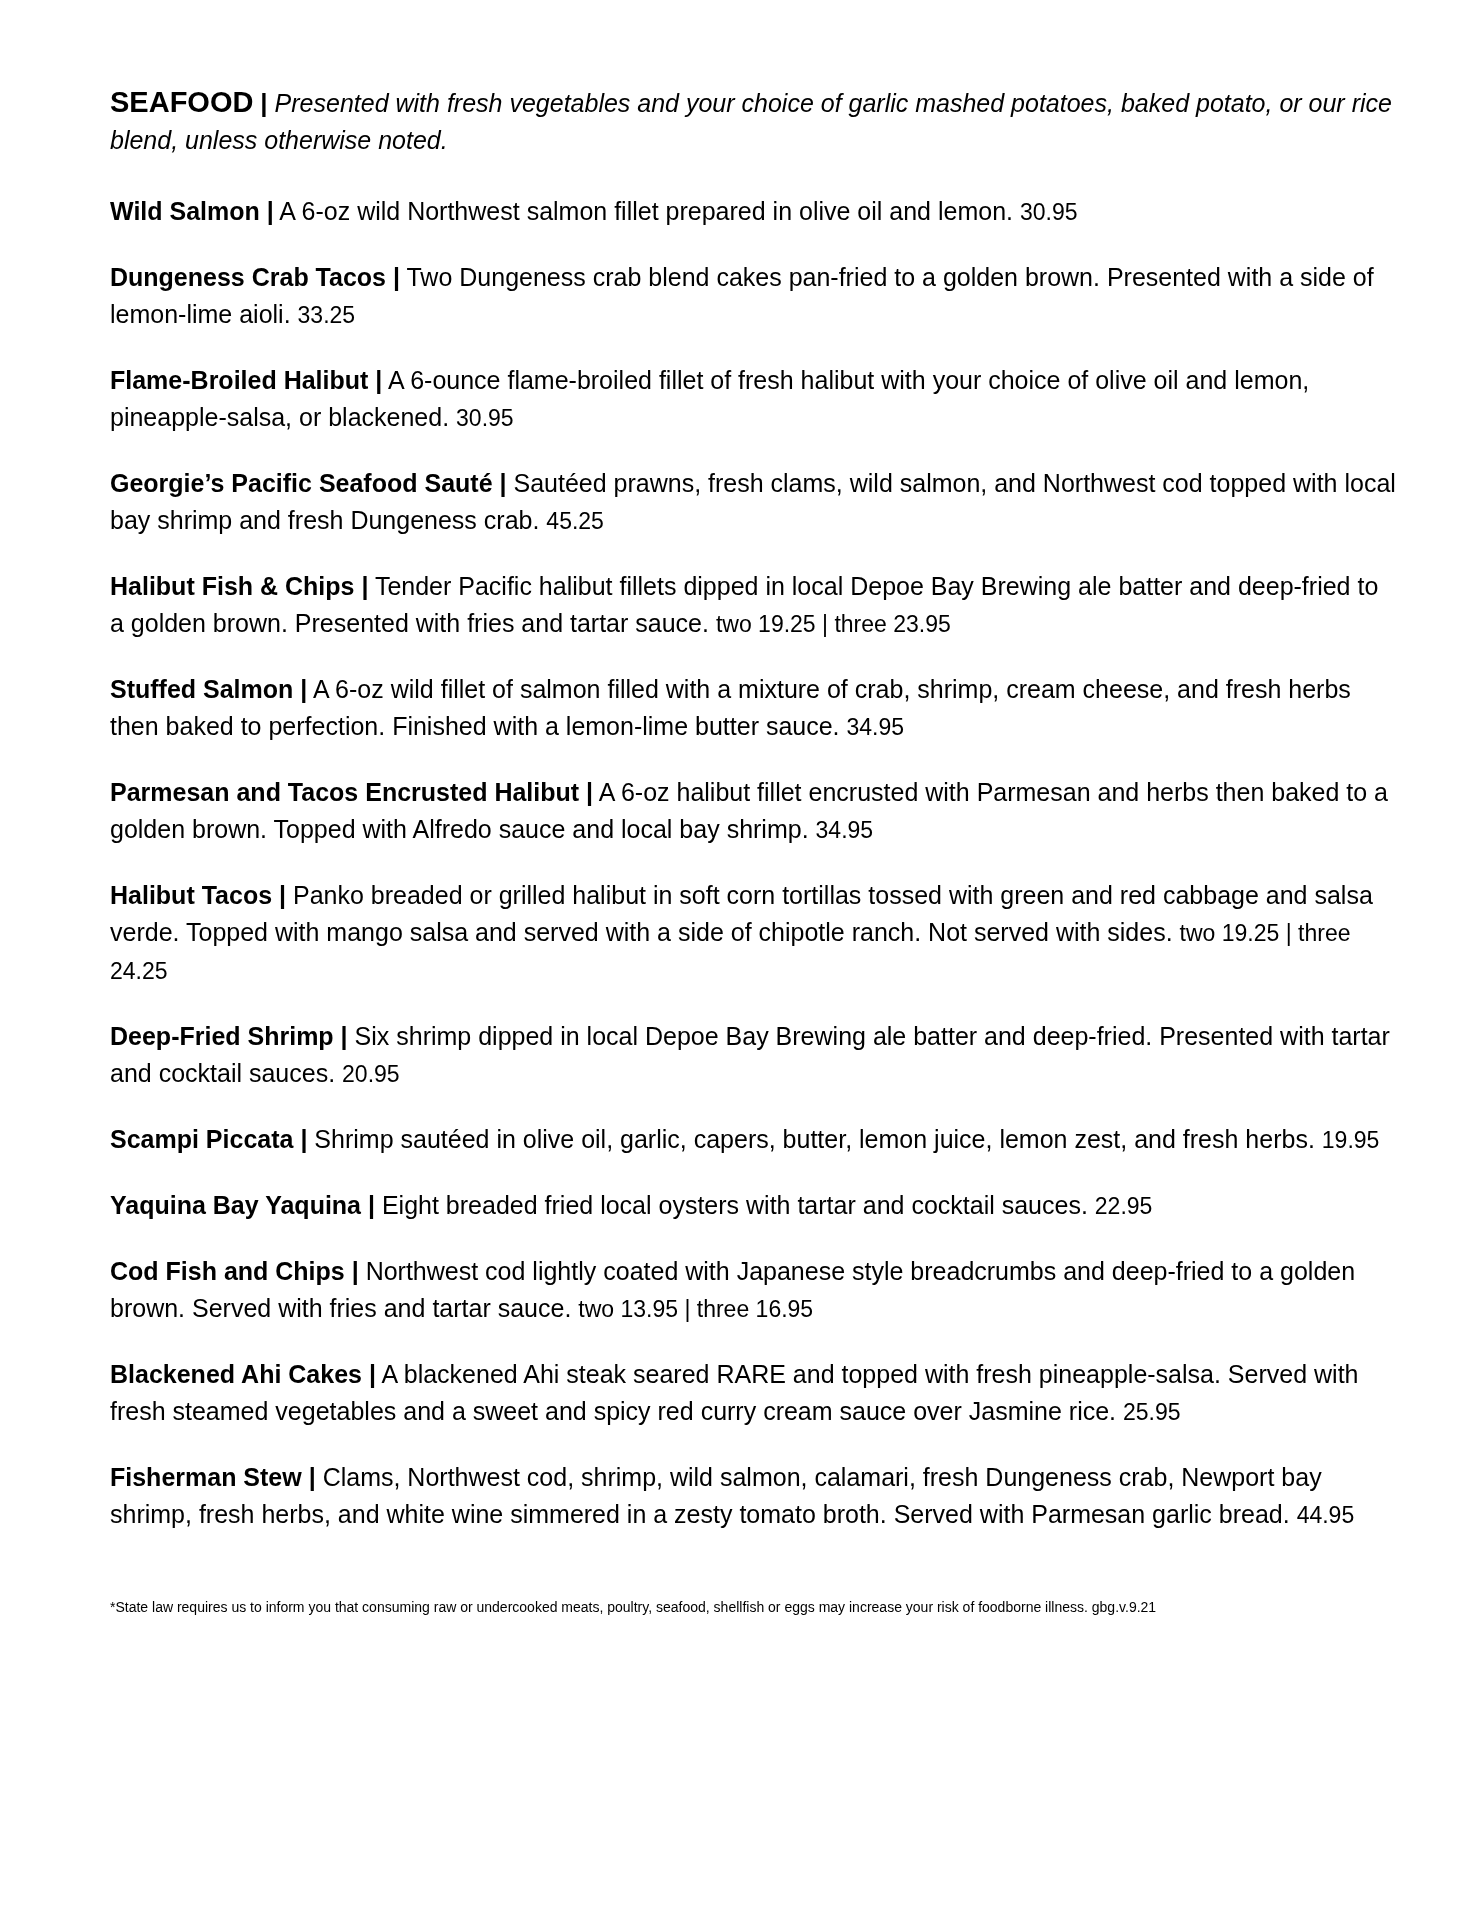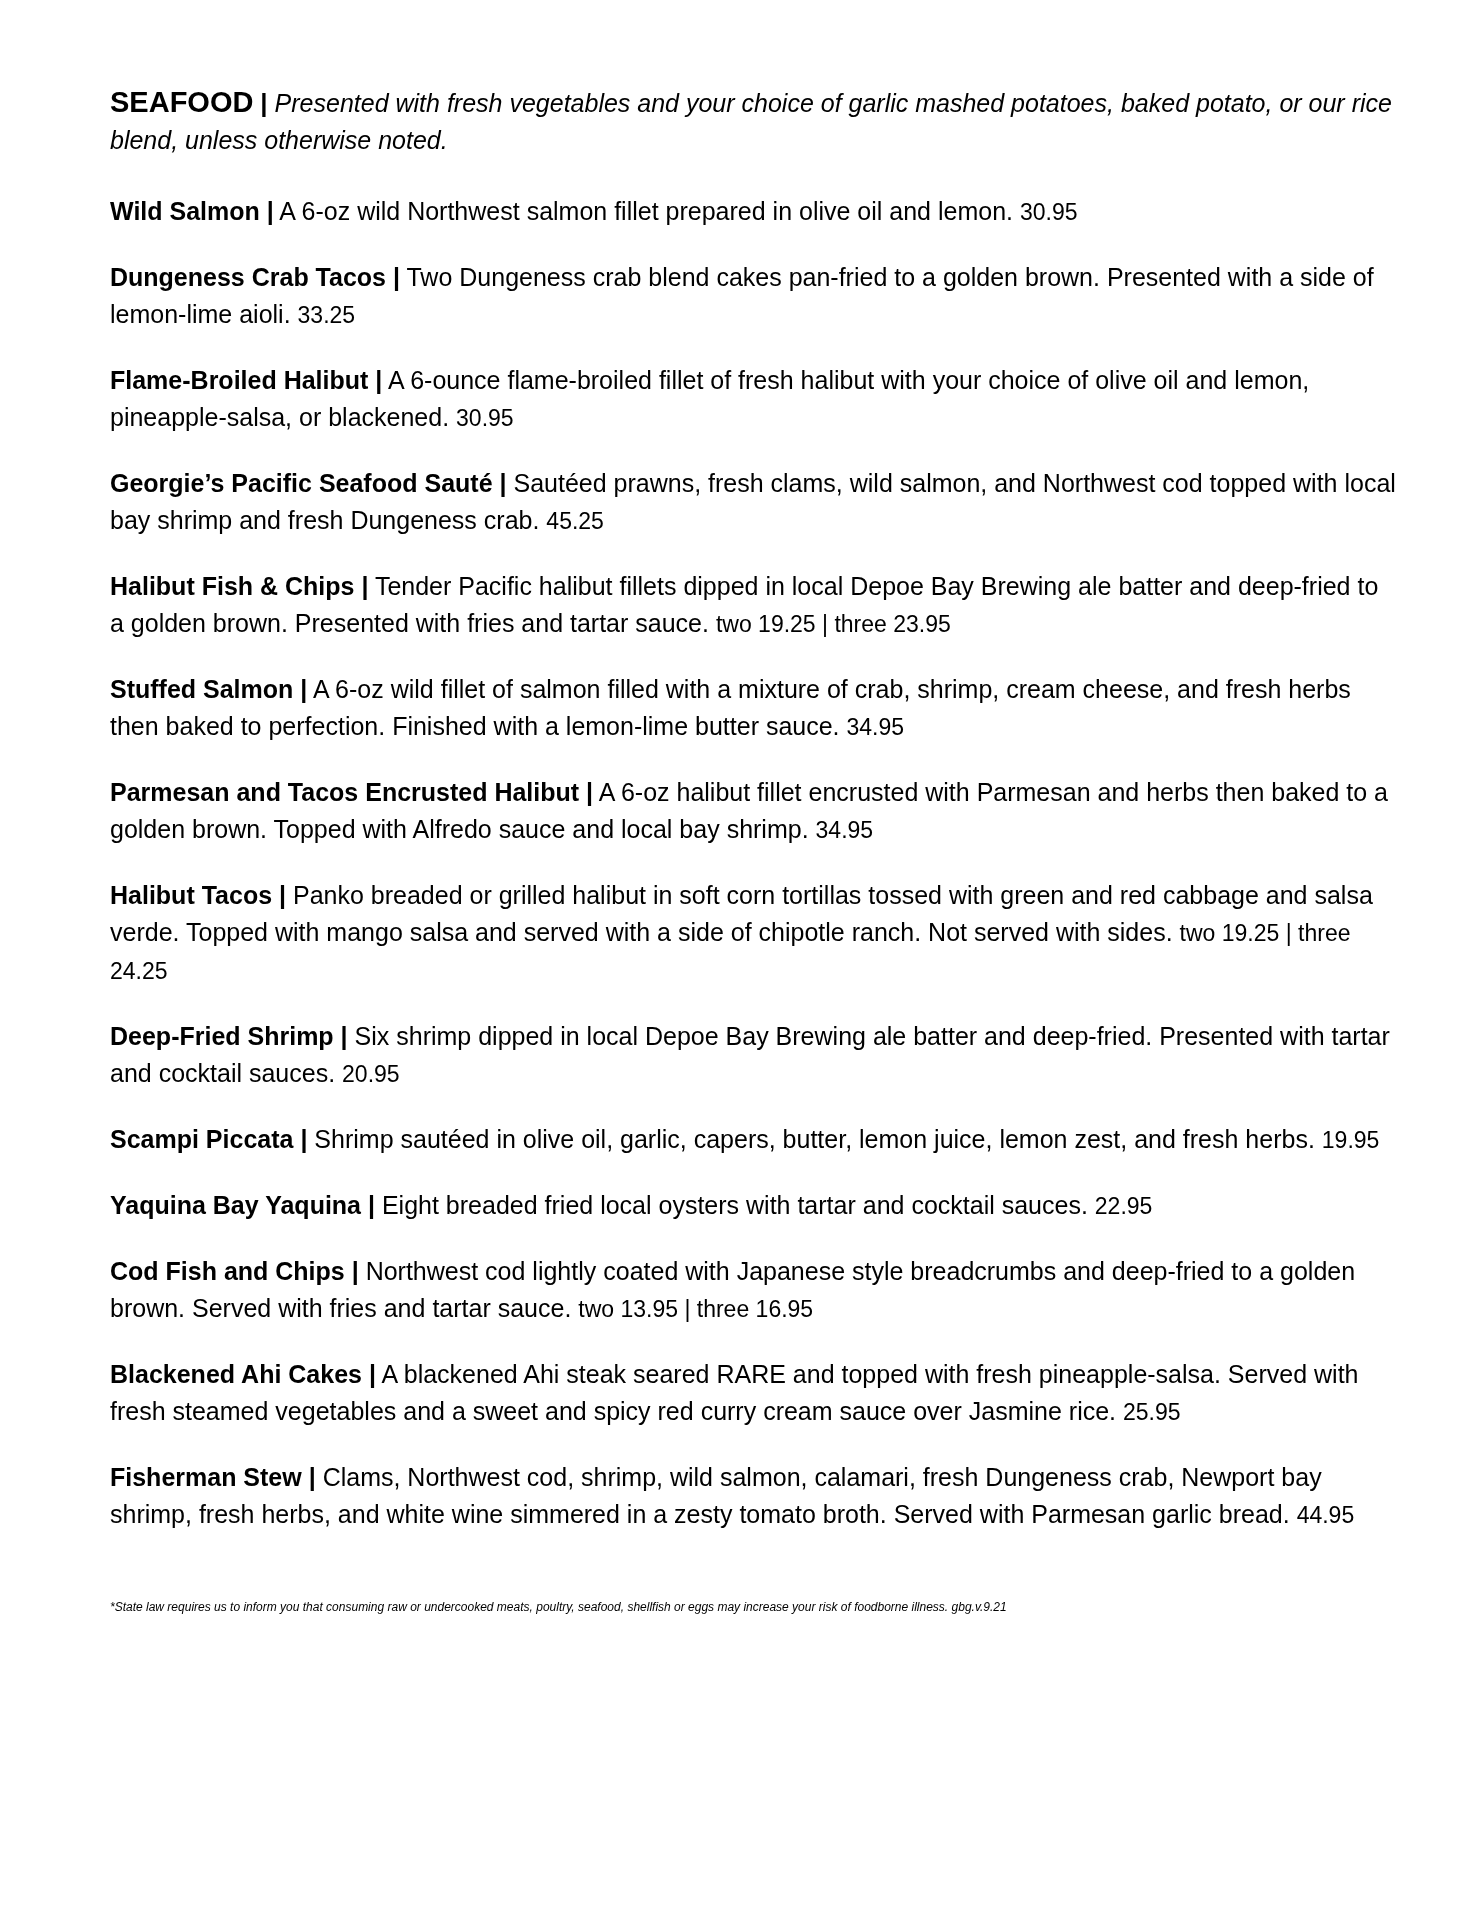--- a/index.html
+++ b/index.html
@@ -42,23 +42,22 @@
   }
   .item-name { font-weight: bold; }
   .item-sep  { font-weight: bold; }
   .item-desc { font-weight: normal; }
   .item-price {
     font-size: 23px;
     font-weight: normal;
   }
   .footnote {
     margin-top: 62px;
-    font-size: 12px;
+    font-size: 14px;
     line-height: 22px;
-    font-style: italic;
   }
 </style>
 </head>
 <body>
 
 <div class="page">
 
   <header class="section-header">
     <span class="section-title">SEAFOOD</span>
     <span class="header-sep">|</span>

